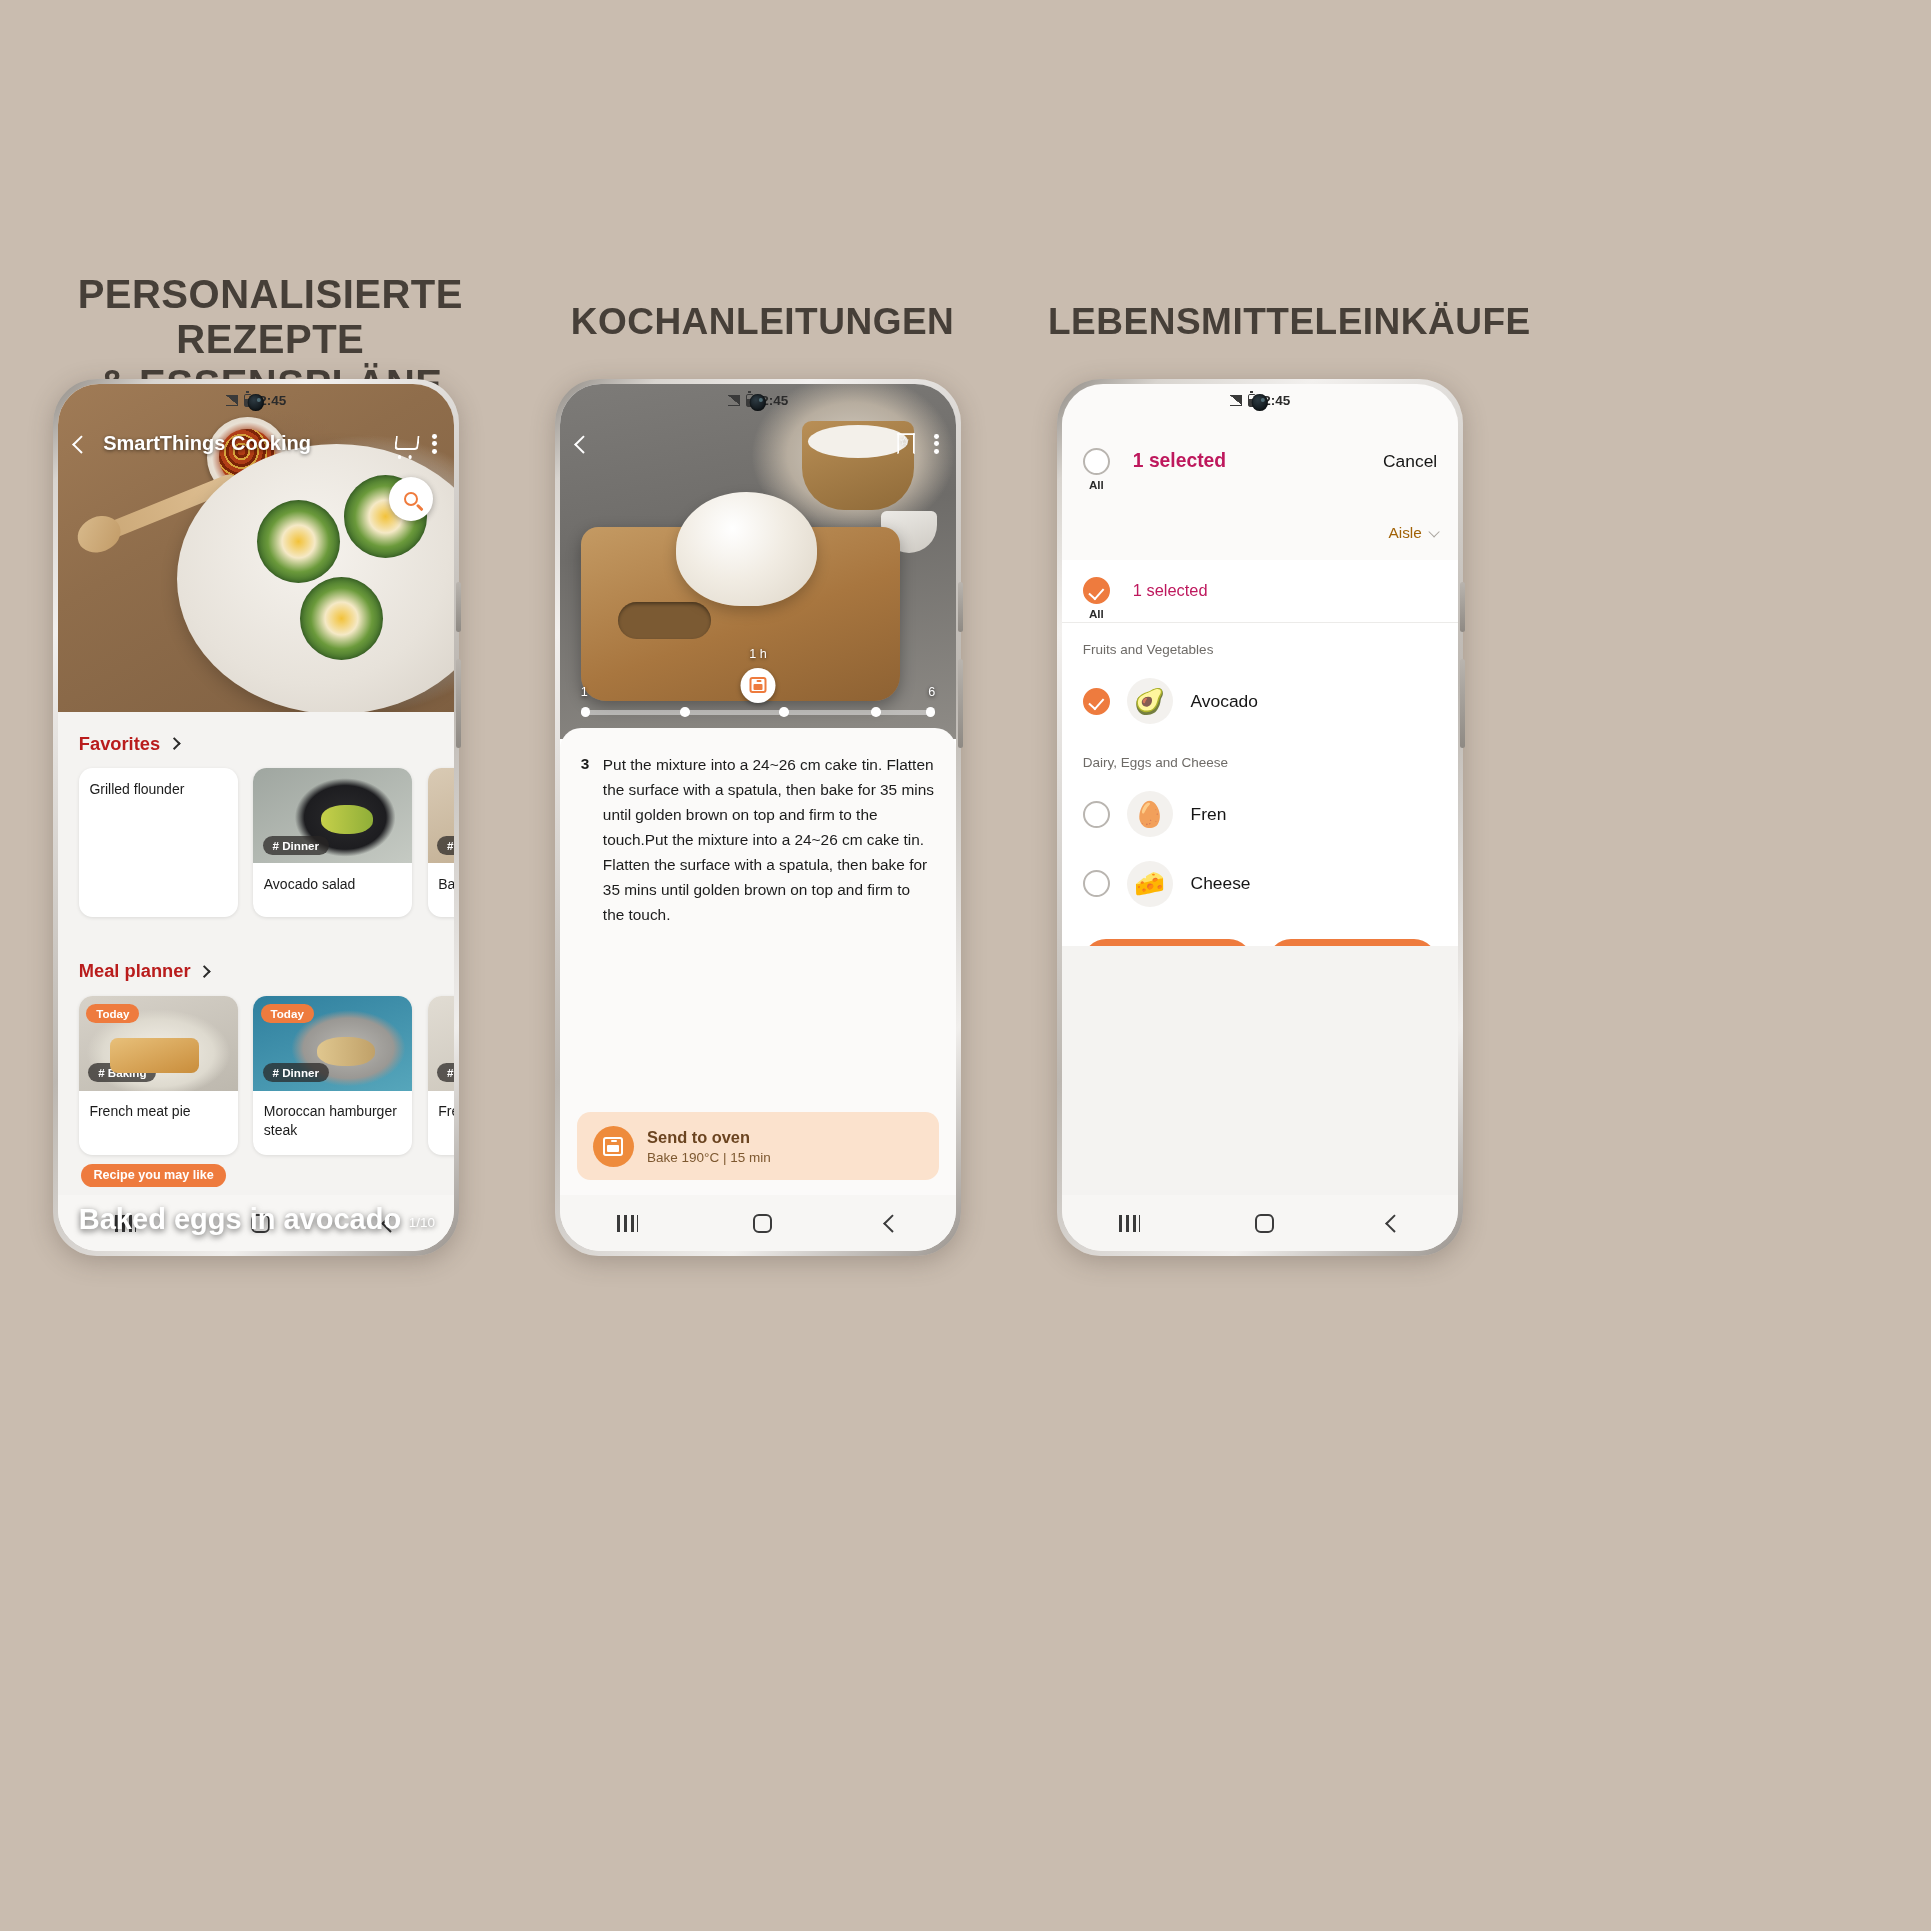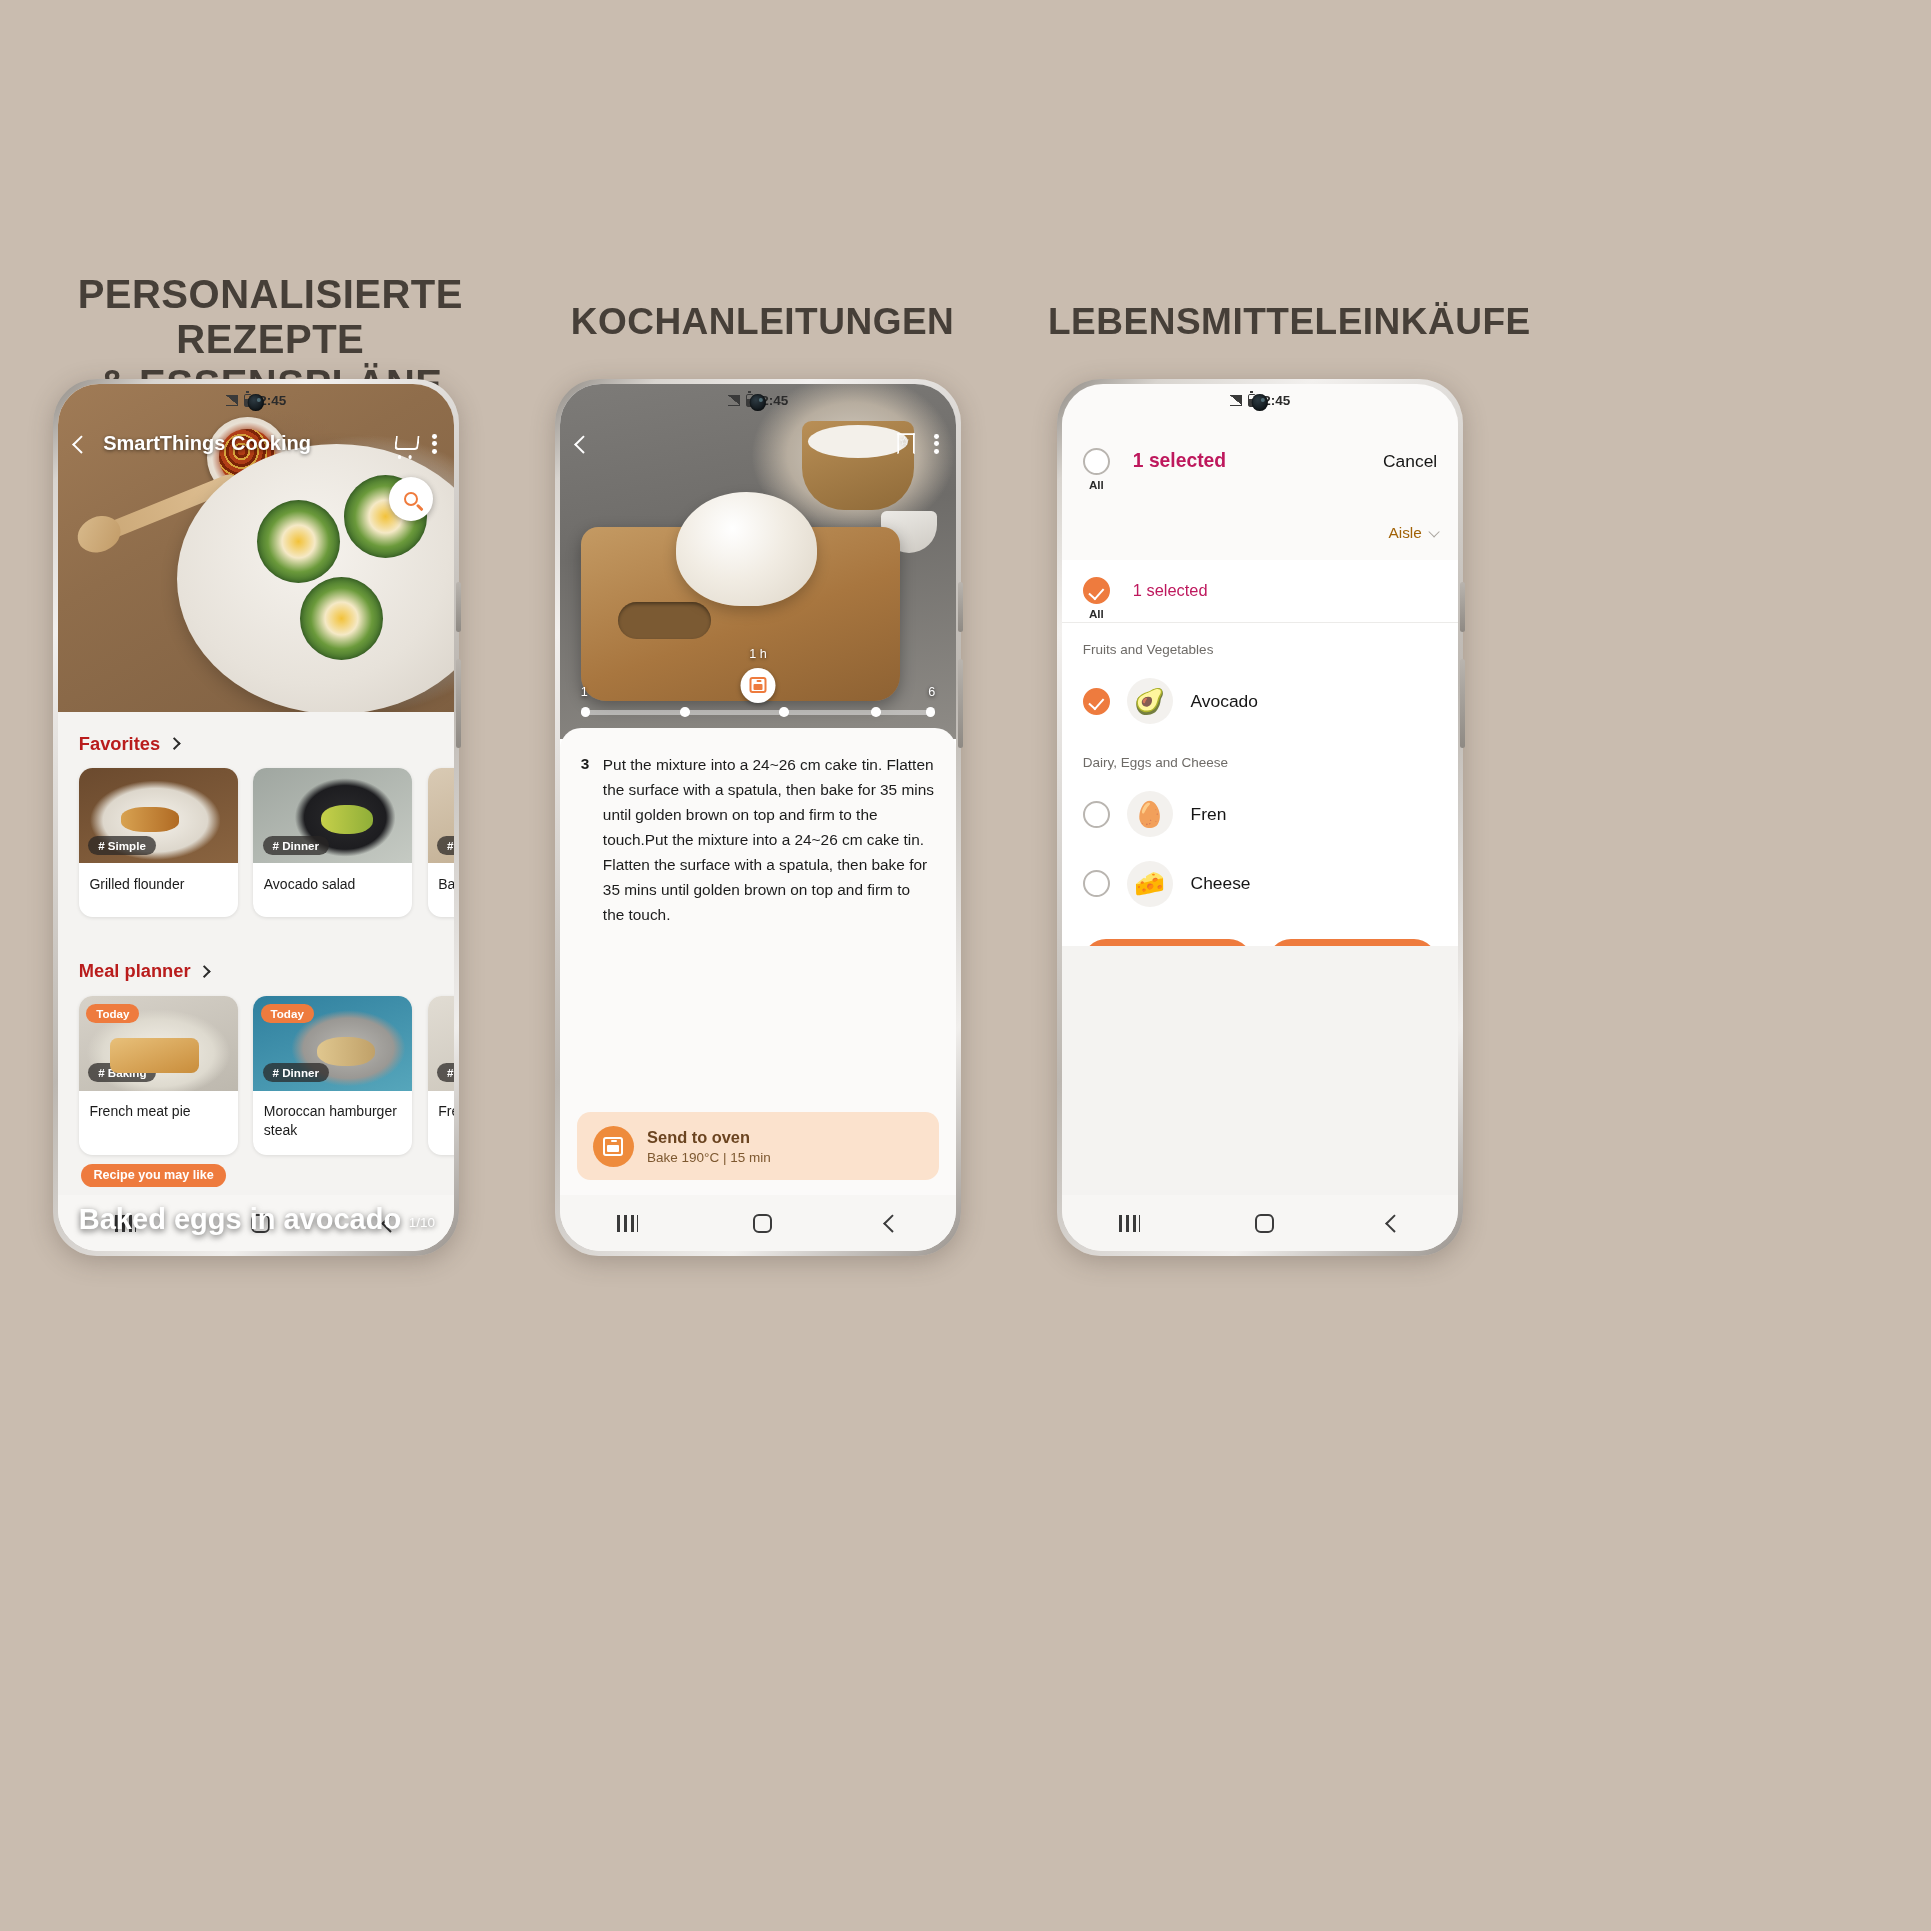--- a/index.html
+++ b/index.html
@@ -445,23 +445,20 @@
     <div class="hero-count">1/10</div>
 
     <div class="content">
 
       <div class="sec-head">
         <span>Favorites</span>
         <span class="sec-arrow"></span>
       </div>
       <div class="card-row">
         <div class="rcard">
-          <div class="rcard-img img-flounder">
-            <div class="rcard-tag"># Simple</div>
-          </div>
           <div class="rcard-name">Grilled flounder</div>
         </div>
         <div class="rcard">
           <div class="rcard-img img-avosalad">
             <div class="rcard-tag"># Dinner</div>
           </div>
           <div class="rcard-name">Avocado salad</div>
         </div>
         <div class="rcard">
           <div class="rcard-img img-third">

